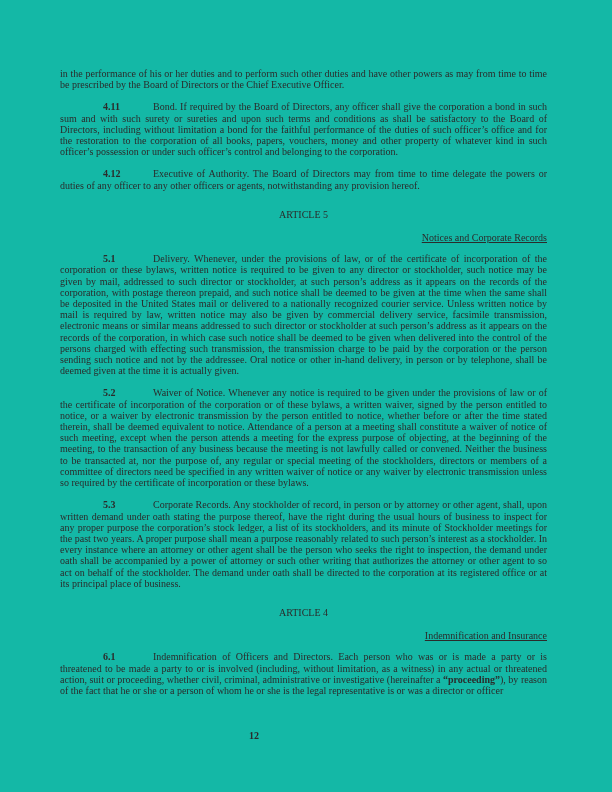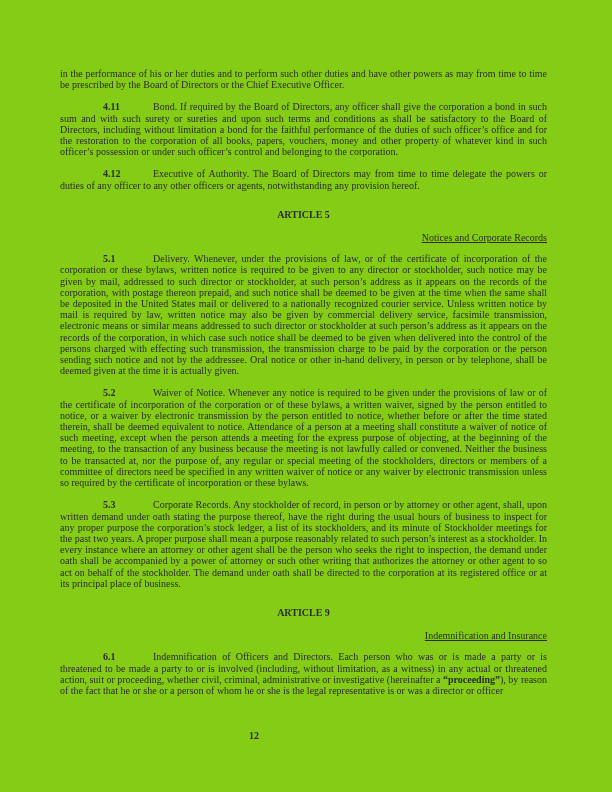--- a/index.html
+++ b/index.html
@@ -4,21 +4,21 @@
 <style>
   html, body {
     margin: 0;
     padding: 0;
     background: #ffffff;
   }
   .page {
     position: relative;
     width: 612px;
     height: 792px;
-    background: #84cc16;
+    background: #14b8a6;
     font-family: "Liberation Serif", "DejaVu Serif", serif;
     color: #2b2b2b;
     overflow: hidden;
   }
   .content {
     position: absolute;
     left: 60px;
     top: 68px;
     width: 487px;
   }
@@ -38,21 +38,21 @@
     font-weight: bold;
   }
   .hd {
   }
   .term {
     font-weight: bold;
   }
   .art {
     font-size: 10px;
     line-height: 11.2px;
-    font-weight: bold;
+    font-weight: normal;
     text-align: center;
     margin: 18px 0 12px 0;
   }
   .sub {
     font-size: 10px;
     line-height: 11.2px;
     font-weight: normal;
     text-decoration: underline;
     text-align: right;
     margin: 0 0 10px 0;
@@ -82,21 +82,21 @@
 
     <h2 class="art">ARTICLE 5</h2>
     <h3 class="sub">Notices and Corporate Records</h3>
 
     <p class="par sec"><span class="num">5.1</span><span class="hd">Delivery</span><span>. Whenever, under the provisions of law, or of the certificate of incorporation of the corporation or these bylaws, written notice is required to be given to any director or stockholder, such notice may be given by mail, addressed to such director or stockholder, at such person’s address as it appears on the records of the corporation, with postage thereon prepaid, and such notice shall be deemed to be given at the time when the same shall be deposited in the United States mail or delivered to a nationally recognized courier service. Unless written notice by mail is required by law, written notice may also be given by commercial delivery service, facsimile transmission, electronic means or similar means addressed to such director or stockholder at such person’s address as it appears on the records of the corporation, in which case such notice shall be deemed to be given when delivered into the control of the persons charged with effecting such transmission, the transmission charge to be paid by the corporation or the person sending such notice and not by the addressee. Oral notice or other in-hand delivery, in person or by telephone, shall be deemed given at the time it is actually given.</span></p>
 
     <p class="par sec"><span class="num">5.2</span><span class="hd">Waiver of Notice</span><span>. Whenever any notice is required to be given under the provisions of law or of the certificate of incorporation of the corporation or of these bylaws, a written waiver, signed by the person entitled to notice, or a waiver by electronic transmission by the person entitled to notice, whether before or after the time stated therein, shall be deemed equivalent to notice. Attendance of a person at a meeting shall constitute a waiver of notice of such meeting, except when the person attends a meeting for the express purpose of objecting, at the beginning of the meeting, to the transaction of any business because the meeting is not lawfully called or convened. Neither the business to be transacted at, nor the purpose of, any regular or special meeting of the stockholders, directors or members of a committee of directors need be specified in any written waiver of notice or any waiver by electronic transmission unless so required by the certificate of incorporation or these bylaws.</span></p>
 
     <p class="par sec"><span class="num">5.3</span><span class="hd">Corporate Records.</span><span>  Any stockholder of record, in person or by attorney or other agent, shall, upon written demand under oath stating the purpose thereof, have the right during the usual hours of business to inspect for any proper purpose the corporation’s stock ledger, a list of its stockholders, and its minute of Stockholder meetings for the past two years. A proper purpose shall mean a purpose reasonably related to such person’s interest as a stockholder. In every instance where an attorney or other agent shall be the person who seeks the right to inspection, the demand under oath shall be accompanied by a power of attorney or such other writing that authorizes the attorney or other agent to so act on behalf of the stockholder. The demand under oath shall be directed to the corporation at its registered office or at its principal place of business.</span></p>
 
-    <h2 class="art">ARTICLE 9</h2>
+    <h2 class="art">ARTICLE 4</h2>
     <h3 class="sub">Indemnification and Insurance</h3>
 
     <p class="par sec"><span class="num">6.1</span><span class="hd">Indemnification of Officers and Directors</span><span>. Each person who was or is made a party or is threatened to be made a party to or is involved (including, without limitation, as a witness) in any actual or threatened action, suit or proceeding, whether civil, criminal, administrative or investigative (hereinafter a </span><span class="term">“proceeding”</span><span>), by reason of the fact that he or she or a person of whom he or she is the legal representative is or was a director or officer</span></p>
 
   </div>
 
   <div class="footer">12</div>
 </div>
 
 </body></html>

